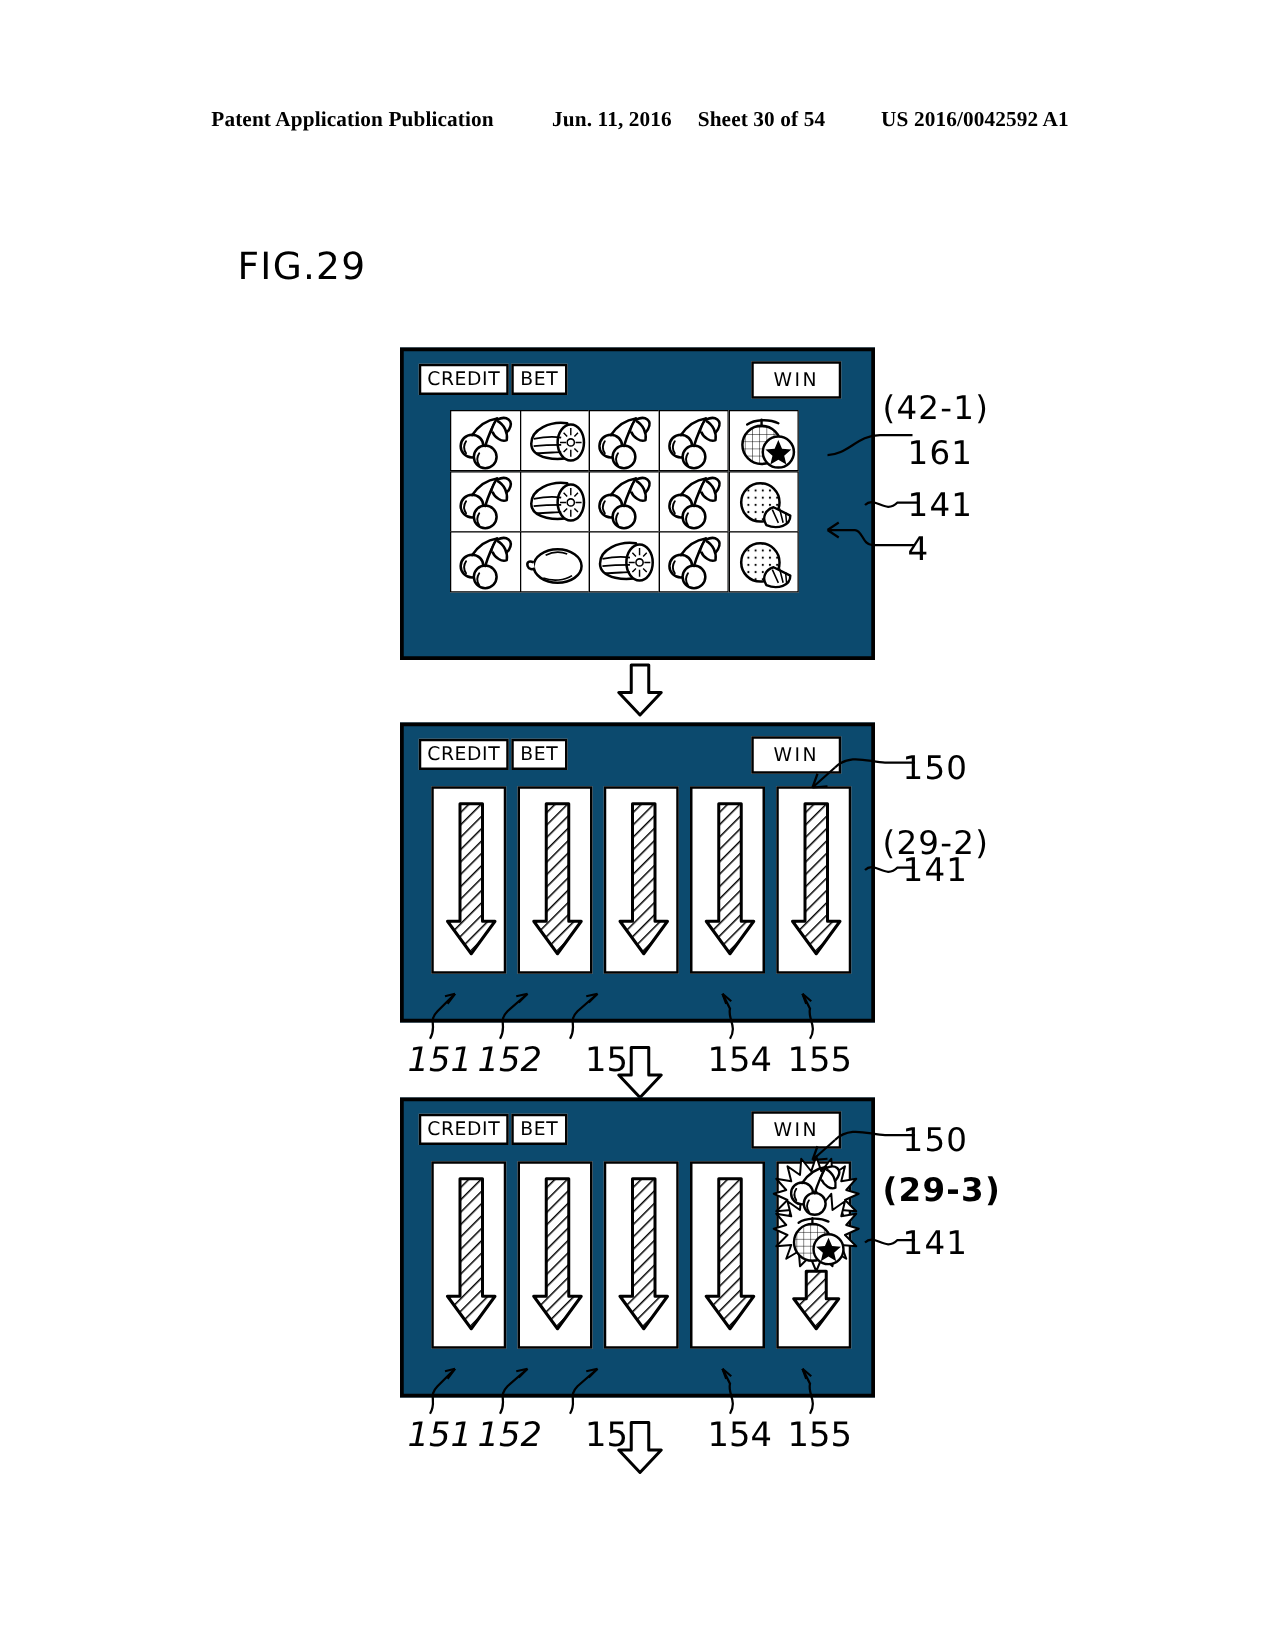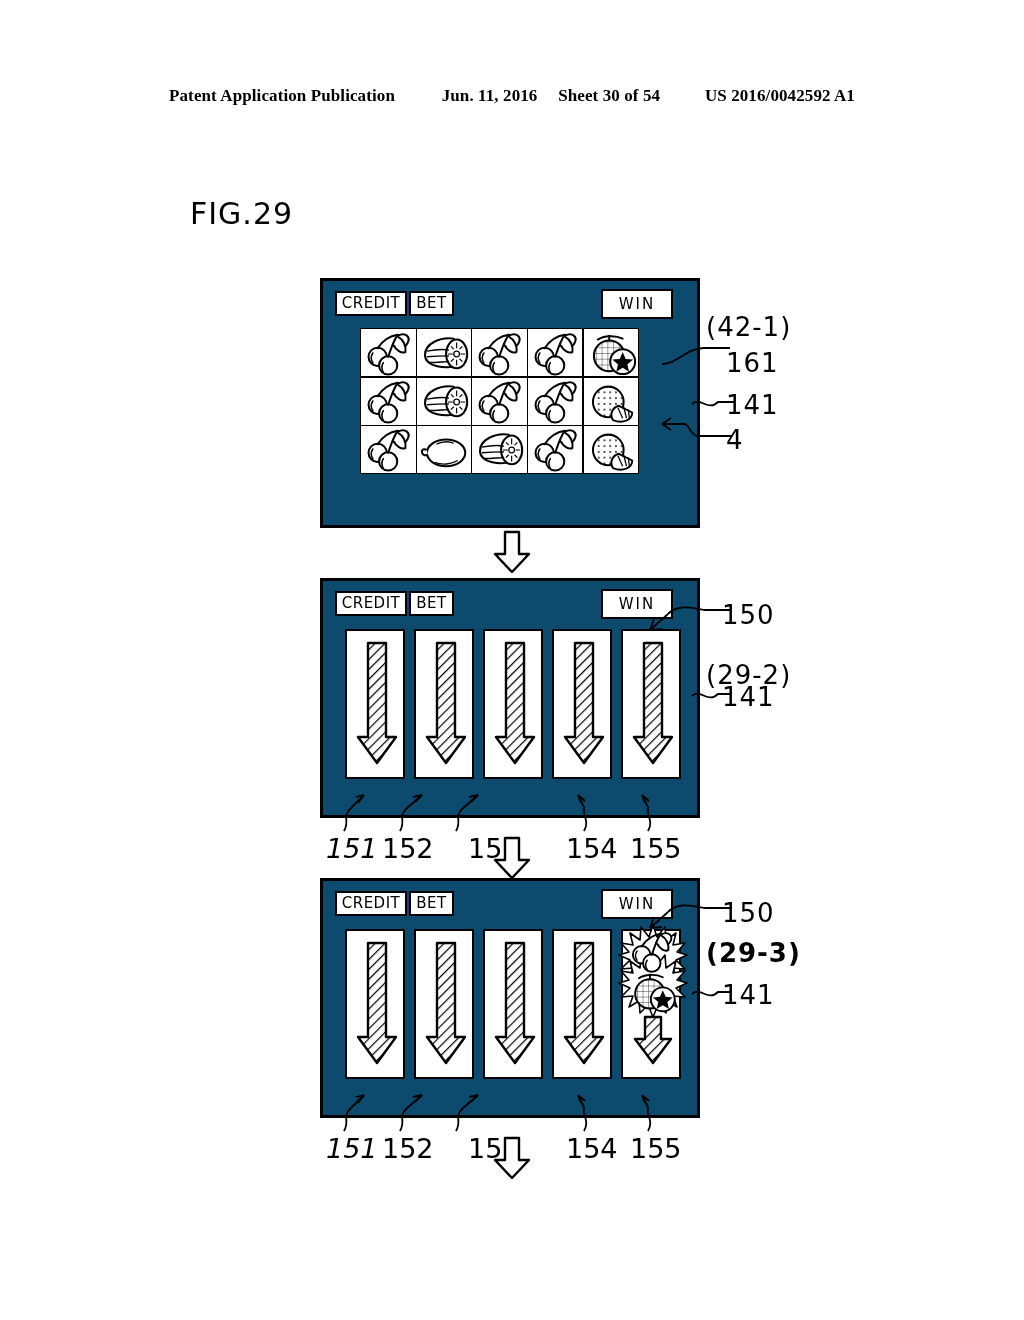--- a/index.html
+++ b/index.html
@@ -128,21 +128,21 @@
     position: absolute;
     font-family: "DejaVu Sans", sans-serif;
     font-size: 27px;
     letter-spacing: 0px;
     white-space: nowrap;
   }
   #ref-row-2 { left: 320px; top: 833px; width: 380px; }
   #ref-row-3 { left: 320px; top: 1133px; width: 380px; }
   .ref-row .rn { position: absolute; top: 0; }
   .rn-151 { left: 6px; font-style: italic;  }
-  .rn-152 { left: 62px; }
+  .rn-152 { left: 62px; font-style: italic; }
   .rn-153 { left: 118px; margin-left: 30px;}
   .rn-154 { left: 246px;}
   .rn-155 { left: 310px;}
 
   
   .ref-leaders { position: absolute; left: 0; top: -40px; }
 
   
   .callout {
     position: absolute;

